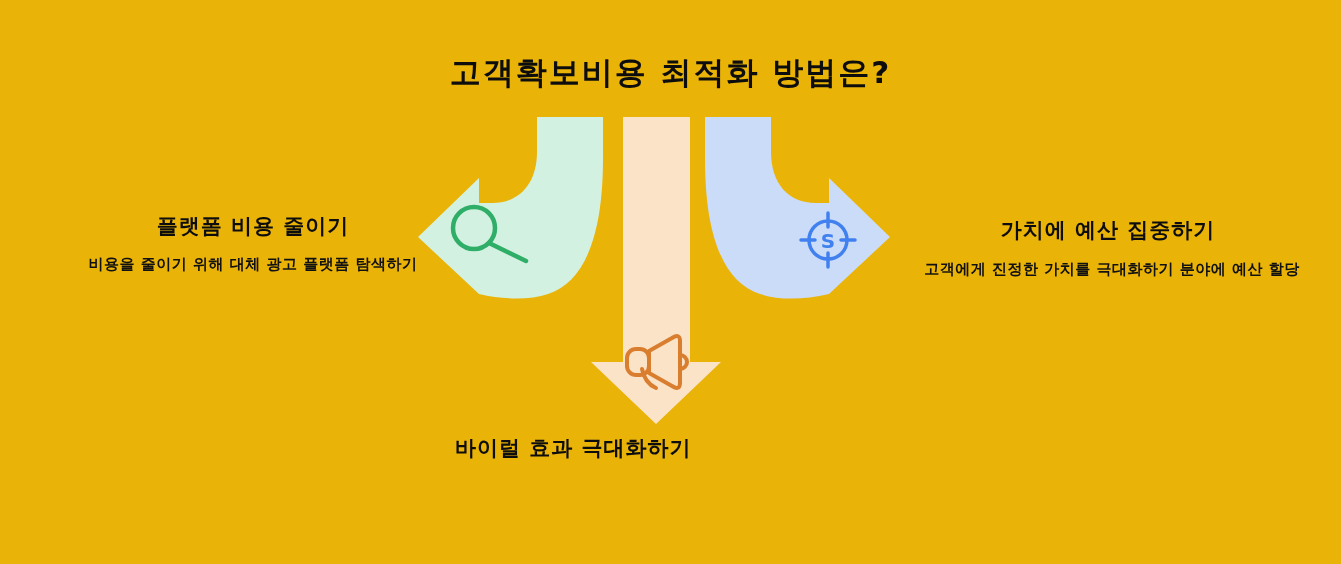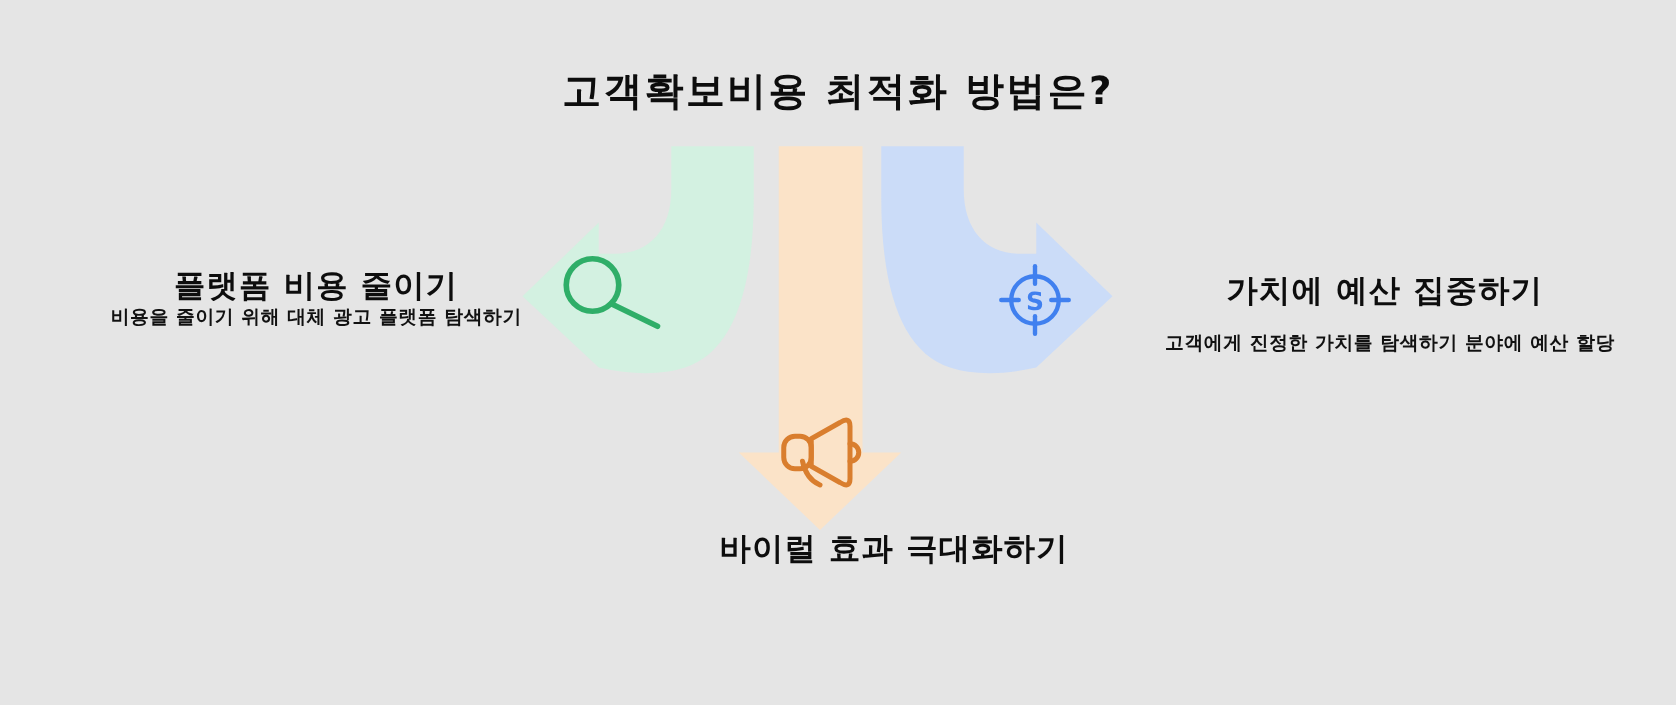--- a/index.html
+++ b/index.html
@@ -6,67 +6,68 @@
     margin: 0;
     padding: 0;
     background: #ffffff;
     font-family: "DejaVu Sans", "Liberation Sans", sans-serif;
     color: #0d0d0d;
   }
   #stage {
     position: relative;
     width: 1341px;
     height: 564px;
-    background: #e5e5e5;
+    background: #eab308;
     overflow: hidden;
   }
   .main-title {
     position: absolute;
     top: 52px;
     left: 0;
     width: 1341px;
     text-align: center;
     font-size: 31px;
     font-weight: 700;
     letter-spacing: 2px;
     color: #0d0d0d;
   }
   .item-block { position: absolute; }
   .item-title {
-    font-size: 25px;
+    font-size: 21px;
     font-weight: 700;
     letter-spacing: 1px;
     line-height: 1.2;
     color: #0d0d0d;
   }
   .item-desc {
     font-size: 15px;
     font-weight: 600;
     letter-spacing: 0.5px;
     line-height: 1.3;
     color: #111111;
+    margin-top: 16px;
   }
   #block-left {
     left: 58px;
     top: 214px;
     width: 390px;
     text-align: center;
   }
   #block-right {
     left: 903px;
     top: 218px;
     width: 410px;
     text-align: center;
   }
   #block-right .item-desc { margin-top: 17px; margin-left: 8px; }
   #block-bottom {
     left: 455px;
-    top: 424px;
+    top: 436px;
     width: 400px;
-    text-align: right;
+    text-align: left;
   }
   #arrow-svg {
     position: absolute;
     left: 0;
     top: 0;
   }
   .icon-letter {
     font-family: "DejaVu Sans", "Liberation Sans", sans-serif;
     font-size: 20px;
     font-weight: 700;
@@ -142,20 +143,20 @@
     </g>
   </svg>
 
   <div class="item-block" id="block-left">
     <div class="item-title">플랫폼 비용 줄이기</div>
     <div class="item-desc">비용을 줄이기 위해 대체 광고 플랫폼 탐색하기</div>
   </div>
 
   <div class="item-block" id="block-right">
     <div class="item-title">가치에 예산 집중하기</div>
-    <div class="item-desc">고객에게 진정한 가치를 탐색하기 분야에 예산 할당</div>
+    <div class="item-desc">고객에게 진정한 가치를 극대화하기 분야에 예산 할당</div>
   </div>
 
   <div class="item-block" id="block-bottom">
     <div class="item-title">바이럴 효과 극대화하기</div>
   </div>
 
 </div>
 
 </body></html>

